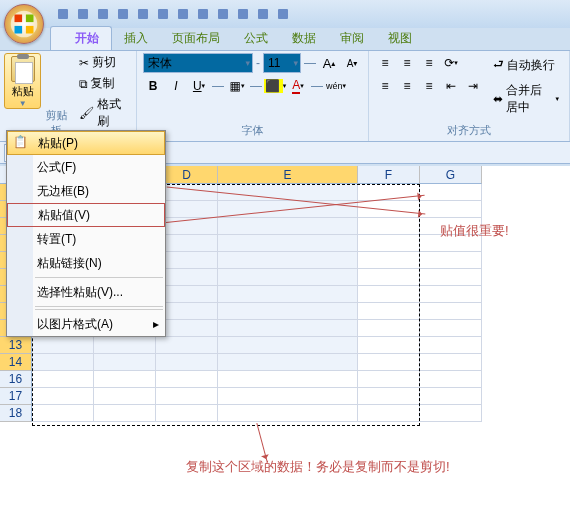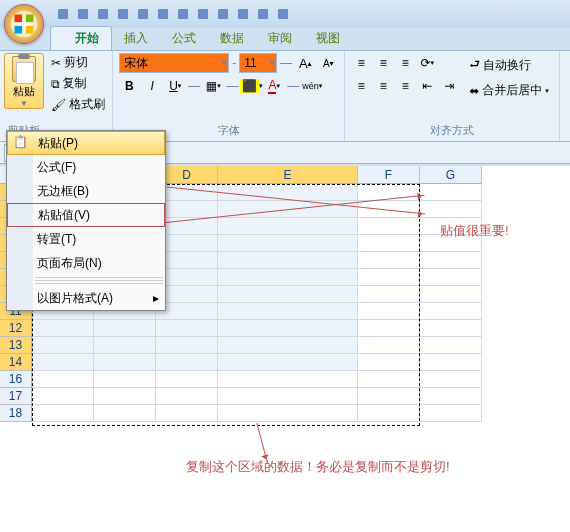--- a/index.html
+++ b/index.html
@@ -4,31 +4,31 @@
 <style>
 *{margin:0;padding:0;box-sizing:border-box;font-family:"Microsoft YaHei",SimSun,sans-serif;font-size:12px;}
 body{background:#cfe0f1;width:570px;height:532px;overflow:hidden;position:relative;}
 .titlebar{height:28px;background:linear-gradient(#dce9f7,#c2d9f0);display:flex;align-items:center;padding:0 4px;}
 .office-btn{width:40px;height:40px;border-radius:50%;background:radial-gradient(circle,#fff,#e8c060,#d07030);position:absolute;top:4px;left:4px;z-index:20;box-shadow:0 1px 3px rgba(0,0,0,.3);border:1px solid #a66;}
 .office-btn svg{width:100%;height:100%;}
 .qat{margin-left:50px;display:flex;gap:2px;}
 .qat-item{width:18px;height:18px;display:flex;align-items:center;justify-content:center;}
 .tabs{height:22px;display:flex;align-items:flex-end;padding-left:50px;gap:0;}
 .tab{padding:3px 12px;color:#4d7c0f;cursor:pointer;}
-.tab.active{background:#e8f0fa;border:1px solid #9bb7d9;border-bottom:none;border-radius:3px 3px 0 0;color:#15803d;font-weight:bold;padding-left:24px;}
+.tab.active{background:#e8f0fa;border:1px solid #9bb7d9;border-bottom:none;border-radius:3px 3px 0 0;color:#8b5cf6;font-weight:bold;padding-left:24px;}
 .ribbon{height:92px;background:#e8f0fa;border-top:1px solid #9bb7d9;border-bottom:1px solid #9bb7d9;display:flex;position:relative;}
 .group{border-right:1px solid #c5d6ea;padding:2px 4px;display:flex;flex-direction:column;height:100%;}
 .group-label{font-size:11px;color:#5b7fa6;text-align:center;margin-top:auto;padding-bottom:1px;}
 .paste-big{width:40px;height:56px;background:linear-gradient(#fff4c4,#ffd76e);border:1px solid #d4a030;border-radius:3px;display:flex;flex-direction:column;align-items:center;padding-top:2px;}
 .paste-big .lbl{font-size:11px;margin-top:2px;}
 .clip-col{display:flex;flex-direction:column;gap:2px;margin-left:4px;}
 .clip-item{display:flex;align-items:center;gap:3px;padding:1px 3px;}
 .font-group{padding:2px 6px;}
 .font-row{display:flex;gap:3px;align-items:center;margin-bottom:3px;}
-.combo{background:#f97316;border:1px solid #9bb7d9;height:20px;display:flex;align-items:center;padding:0 14px 0 4px;position:relative;}
+.combo{background:#0369a1;border:1px solid #9bb7d9;height:20px;display:flex;align-items:center;padding:0 14px 0 4px;position:relative;}
 .combo::after{content:"▾";position:absolute;right:2px;color:#5b7fa6;font-size:9px;}
 .btn{width:20px;height:20px;border:1px solid transparent;display:flex;align-items:center;justify-content:center;}
 .dash{color:#5b7fa6;}
 .align-group{padding:2px 6px;}
 .align-row{display:flex;gap:2px;margin-bottom:3px;}
 .wrap-btn{display:flex;align-items:center;gap:3px;padding:2px 4px;}
 
 .fbar{height:22px;background:#e8f0fa;border-bottom:1px solid #9bb7d9;display:flex;align-items:center;}
 .namebox{width:100px;background:#fff;border:1px solid #9bb7d9;height:18px;margin:0 4px;}
 .fx{color:#666;font-style:italic;margin:0 6px;}
@@ -140,29 +140,30 @@
         <svg width="14" height="14">
           <rect x="2" y="2" width="10" height="10" fill="#6a8cc7" rx="1"></rect>
         </svg>
       </div>
     </div>
 </div>
 
 <div class="tabs" id="tabs">
     <div class="tab active">开始</div>
     <div class="tab">插入</div>
+    <div class="tab">页面布局</div>
     <div class="tab">公式</div>
     <div class="tab">数据</div>
     <div class="tab">审阅</div>
     <div class="tab">视图</div>
   </div>
 
 <div class="ribbon">
   <div class="group" style="flex-direction:row;align-items:flex-start;">
-    <div style="display:flex;flex-direction:column;height:100%;">
+    <div style="display:flex;flex-direction:row;height:100%;">
       <div class="paste-big">
         <div class="clipboard-icon"></div>
         <span class="lbl">粘贴</span>
         <span style="font-size:8px;color:#5b7fa6;">▼</span>
       </div>
       <div class="group-label">剪贴板</div>
     </div>
     <div class="clip-col">
       <div class="clip-item">
           <span>✂</span>
@@ -280,23 +281,26 @@
       <div class="menu-item">
         <span>无边框(B)</span>
       </div>
       <div class="menu-item boxed">
         <span>粘贴值(V)</span>
       </div>
       <div class="menu-item">
         <span>转置(T)</span>
       </div>
       <div class="menu-item">
-        <span>页面布局(N)</span>
+        <span>粘贴链接(N)</span>
       </div>
       <div class="menu-sep"></div>
+      <div class="menu-item">
+        <span>选择性粘贴(V)...</span>
+      </div>
       <div class="menu-sep"></div>
       <div class="menu-sep"></div>
       <div class="menu-item">
         <span>以图片格式(A)</span>
         <span style="position:absolute;right:6px;">▸</span>
       </div>
     </div>
 </div>
 
 <div class="sheet">

